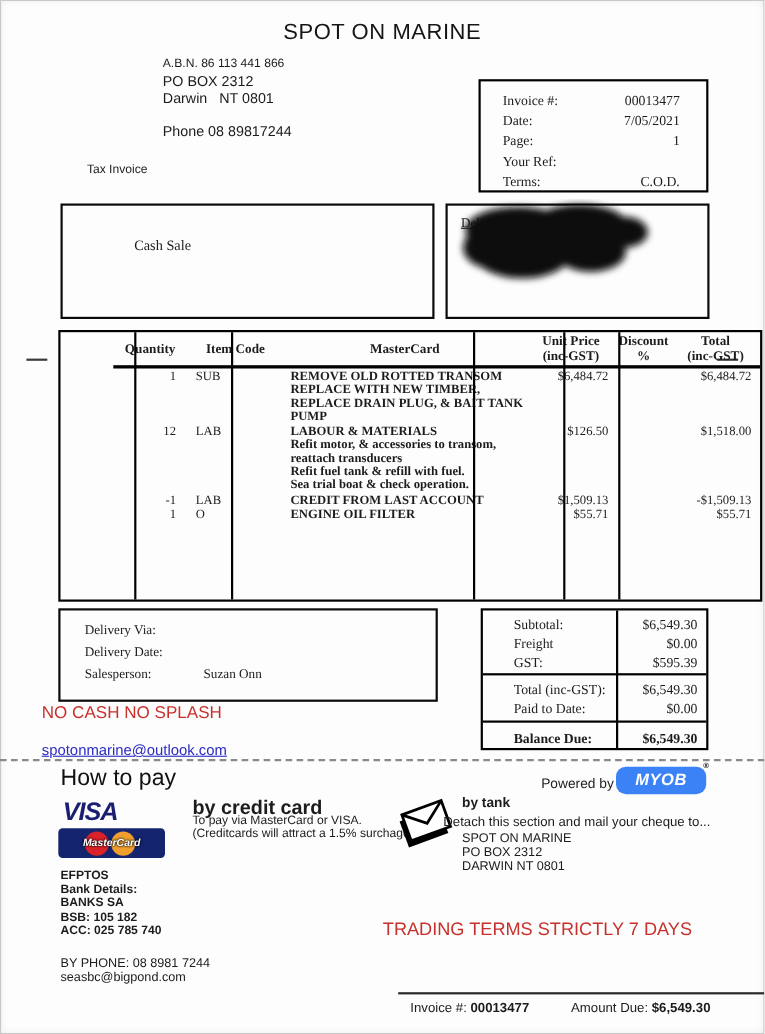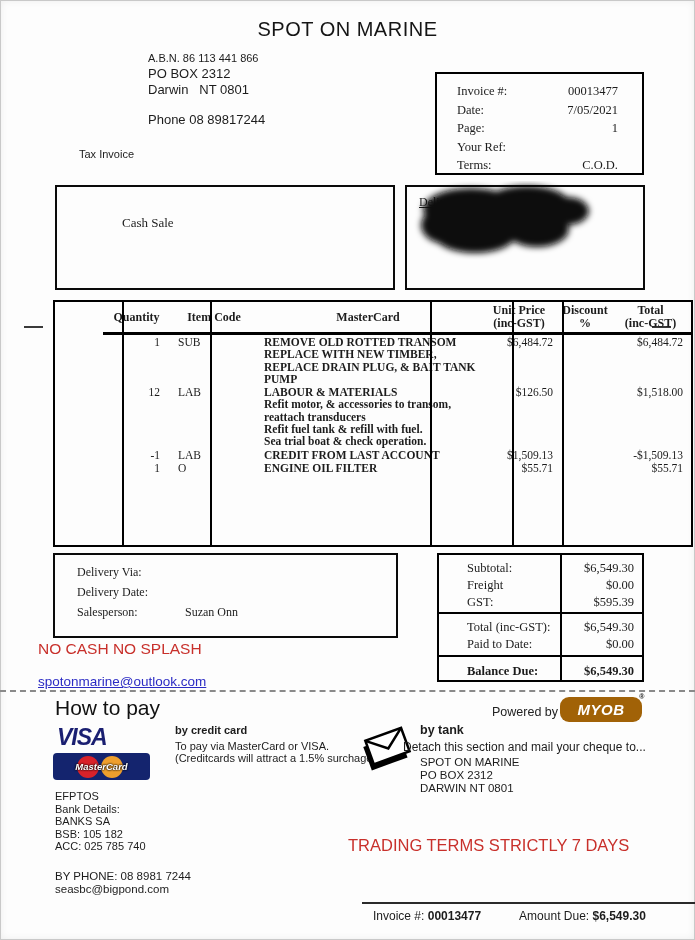--- a/index.html
+++ b/index.html
@@ -70,42 +70,42 @@
   
   .note-red { top:640px; left:38px; font-size:15.5px; }
   .note-blue { top:658px; left:38px; font-size:14px; }
   .note-email { top:674px; left:38px; font-size:13.5px; text-decoration:underline; }
 
   .perforation { top:690px; left:0; width:695px; border-top:2px dashed #8a8a8a; }
 
   
   .htp-title { top:696px; left:55px; font-size:21px; color:#111; }
   .powered-by { top:705px; left:492px; font-size:12.5px; color:#222; }
-  .myob-logo { top:697px; left:560px; width:82px; height:25px; background:#a16207; border-radius:9px; color:#fff; display:flex; align-items:center; justify-content:center; font-weight:bold; font-style:italic; font-size:15px; letter-spacing:.5px; }
+  .myob-logo { top:697px; left:560px; width:82px; height:25px; background:#3b82f6; border-radius:9px; color:#fff; display:flex; align-items:center; justify-content:center; font-weight:bold; font-style:italic; font-size:15px; letter-spacing:.5px; }
   .myob-reg { position:absolute; top:-4px; right:-3px; font-size:7px; font-style:normal; color:#121212; }
 
   .visa-logo { top:724px; left:57px; font-size:23px; font-weight:bold; font-style:italic; color:#1a1f71; letter-spacing:-1px; }
   .mc-logo { top:753px; left:53px; width:97px; height:27px; background:#14246e; border-radius:4px; overflow:hidden; }
   .mc-c { position:absolute; border-radius:50%; width:22px; height:22px; top:2.5px; }
   .mc-red { left:24px; background:#d9222a; }
   .mc-org { left:48px; background:#ee9f2d; }
   .mc-text { position:absolute; width:100%; top:8px; text-align:center; color:#fff; font-style:italic; font-weight:bold; font-size:9.5px; text-shadow:0 0 2px #000, 0 0 2px #000; }
 
-  .cc-head { top:724px; left:175px; font-size:11px; font-weight:bold; }
+  .cc-head { top:724px; left:175px; font-size:18px; font-weight:bold; }
   .cc-l1 { top:740px; left:175px; font-size:11px; }
   .cc-l2 { top:752px; left:175px; font-size:11px; }
 
   .env-icon { top:718px; left:360px; }
   .mail-head { top:723px; left:420px; font-size:12.5px; font-weight:bold; }
   .mail-l1 { top:740px; left:403px; font-size:12px;text-align:center; }
   .mail-a1 { top:756px; left:420px; font-size:11.5px; }
   .mail-a2 { top:769px; left:420px; font-size:11.5px; }
   .mail-a3 { top:782px; left:420px; font-size:11.5px; }
 
-  .eftpos { top:790px; left:55px; font-size:11px; line-height:12.5px; }
+  .eftpos { top:790px; left:55px; font-size:11px; line-height:12.5px;font-weight:bold; }
   .trading { top:836px; left:348px; font-size:16.5px; }
   .byphone { top:870px; left:55px; font-size:11.5px; }
   .phemail { top:883px; left:55px; font-size:11.5px; }
 
   .rem-rule { top:902px; left:362px; width:333px; height:2px; background:#2a2a2a; }
   .rem-line { top:909px; left:373px; font-size:12px; display:flex; gap:38px; }
   .rem-line b { font-weight:bold; }
 </style>
 </head>
 <body>

